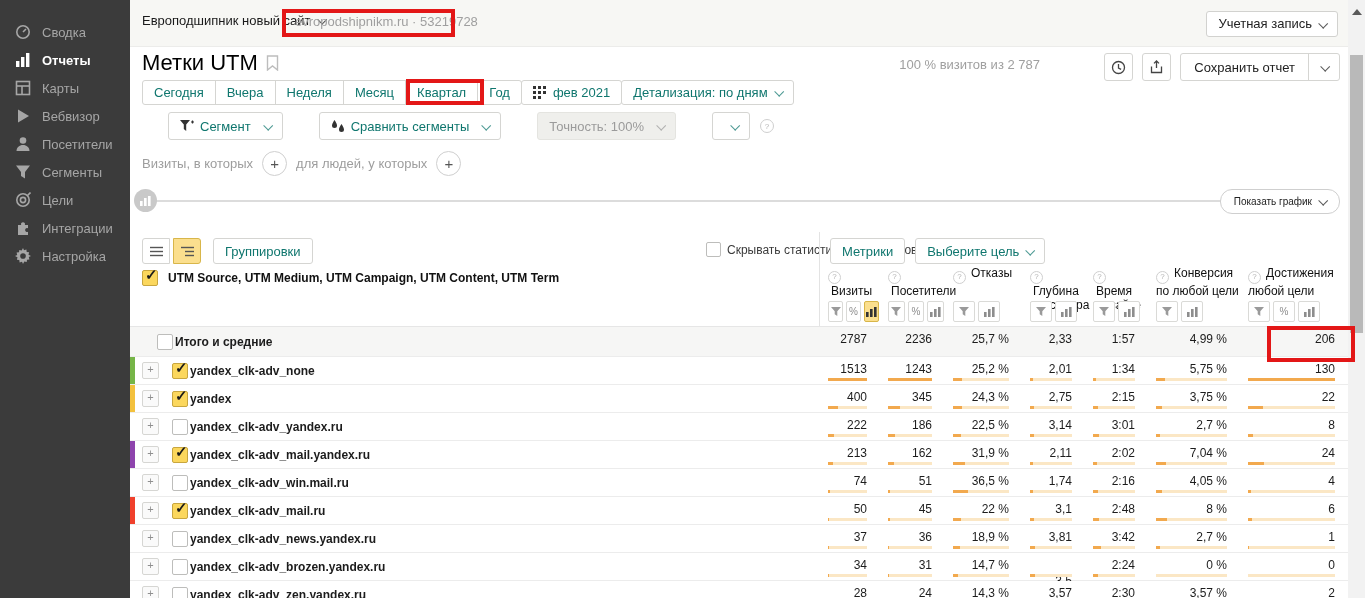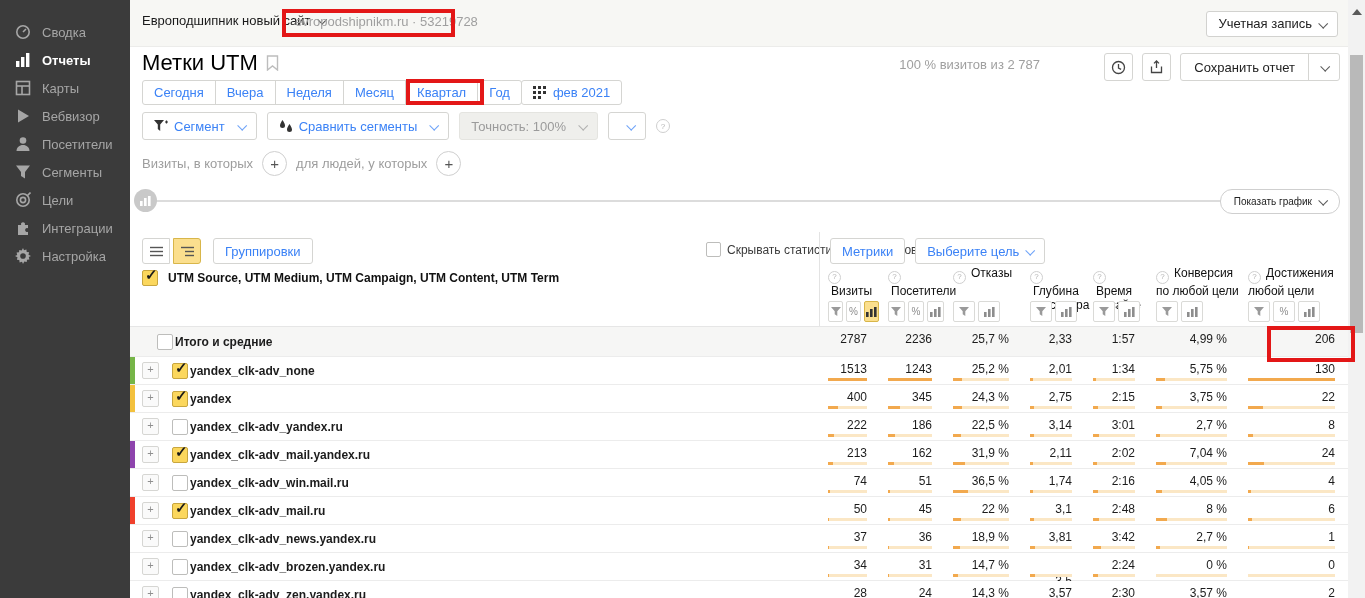--- a/index.html
+++ b/index.html
@@ -13,42 +13,42 @@
   .side-item{display:flex;align-items:center;gap:11px;padding:6px 6px 6px 15px;color:#a6a6a6;font-size:13px;cursor:pointer;}
   .side-item.active{color:#fff;font-weight:bold;}
   .side-item svg{flex:0 0 auto;}
   
   .topstrip{position:absolute;left:130px;top:0;width:1218px;height:46px;background:#f7f7f4;border-bottom:1px solid #ececea;}
   .counter-sel{position:absolute;left:12px;top:13px;font-size:13px;color:#1a1a1a;display:flex;align-items:center;cursor:pointer;}
   .counter-info{position:absolute;left:165px;top:14px;font-size:13px;color:#9f9f9f;}
   .account-btn{position:absolute;right:10px;top:11px;height:24px;line-height:22px;padding:0 11px;background:#fff;border:1px solid #d2d2cf;border-radius:3px;font-size:13px;color:#222;cursor:pointer;display:flex;align-items:center;}
   
   .chev{display:inline-block;width:6px;height:6px;border-right:1.4px solid currentColor;border-bottom:1.4px solid currentColor;transform:rotate(45deg) translateY(-1px);margin-left:7px;opacity:.75;}
-  .btn{display:inline-flex;align-items:center;height:24px;padding:0 11px;background:#fff;border:1px solid #d5d5d2;border-radius:3px;font-size:13px;color:#3b82f6;cursor:pointer;white-space:nowrap;}
+  .btn{display:inline-flex;align-items:center;height:24px;padding:0 11px;background:#fff;border:1px solid #d5d5d2;border-radius:3px;font-size:13px;color:#0f766e;cursor:pointer;white-space:nowrap;}
   .btn.lg{height:26px;}
   .btn.disabled{background:#efefec;border-color:#e4e4e0;color:#9b9b9b;}
   .icon-btn{display:inline-flex;align-items:center;justify-content:center;width:27px;height:26px;background:#fff;border:1px solid #d5d5d2;border-radius:3px;cursor:pointer;}
   .qicon{display:inline-flex;align-items:center;justify-content:center;width:12px;height:12px;border:1px solid #cfcfcf;border-radius:50%;font-size:8px;color:#b5b5b5;background:#fff;}
   
   .page-title{position:absolute;left:142px;top:50px;font-size:22px;color:#000;display:flex;align-items:center;gap:8px;}
   .sampling{position:absolute;top:57px;right:325px;font-size:13px;color:#9f9f9f;}
   .head-tools{position:absolute;top:53px;right:25px;display:flex;gap:9px;align-items:center;}
   .save-group{display:inline-flex;height:26px;border:1px solid #d5d5d2;border-radius:3px;background:#fff;overflow:hidden;}
   .save-main{padding:0 13px;display:flex;align-items:center;font-size:13px;cursor:pointer;}
   .save-drop{width:30px;display:flex;align-items:center;justify-content:center;border-left:1px solid #d5d5d2;cursor:pointer;}
   
   .period-row{position:absolute;left:142px;top:80px;display:flex;align-items:center;}
   .period-row .btn{border-radius:0;margin-left:-1px;height:23px;}
   .period-row .btn:first-child{border-radius:3px 0 0 3px;margin-left:0;}
   .period-row .btn.last{border-radius:0 3px 3px 0;}
   .cal-btn{margin-left:26px;border-radius:3px!important;height:23px;gap:7px;}
   .detail-btn{margin-left:14px;border-radius:3px!important;height:23px;}
   
   .segment-row{position:absolute;left:142px;top:112px;display:flex;align-items:center;gap:10px;}
-  .segment-row .btn{height:26px;gap:6px;}
+  .segment-row .btn{height:26px;gap:6px;margin-left:26px;}
   
   .filter-row{position:absolute;left:142px;top:151px;display:flex;align-items:center;gap:9px;font-size:13px;color:#9d9d9d;}
   .plus-circle{width:23px;height:23px;border:1px solid #cfcfcf;border-radius:50%;background:#fff;display:inline-flex;align-items:center;justify-content:center;font-size:15px;color:#555;cursor:pointer;}
   
   .slider-handle{position:absolute;left:134px;top:189px;width:23px;height:23px;border-radius:50%;background:#c9c9c9;display:flex;align-items:center;justify-content:center;cursor:pointer;z-index:2;}
   .slider-line{position:absolute;left:152px;top:200px;width:1095px;height:2px;background:#dcdcdc;}
   .show-chart{position:absolute;right:25px;top:189px;height:23px;padding:0 13px;border:1px solid #cfcfcf;border-radius:12px;background:#fff;font-size:10px;display:flex;align-items:center;cursor:pointer;}
   
   .tbl-toolbar{position:absolute;left:142px;top:238px;display:flex;align-items:center;gap:4px;}
   .toggle-btn{width:26px;height:24px;border:1px solid #d5d5d2;background:#fff;border-radius:3px 0 0 3px;display:inline-flex;align-items:center;justify-content:center;cursor:pointer;}
@@ -214,20 +214,24 @@
           <rect x="10" y="0" width="3" height="3"></rect>
           <rect x="0" y="5" width="3" height="3"></rect>
           <rect x="5" y="5" width="3" height="3"></rect>
           <rect x="10" y="5" width="3" height="3"></rect>
           <rect x="0" y="10" width="3" height="3"></rect>
           <rect x="5" y="10" width="3" height="3"></rect>
         </g>
     </svg>
     <span>фев 2021</span>
   </span>
+  <span class="btn detail-btn">
+    <span>Детализация: по дням</span>
+    <span class="chev"></span>
+  </span>
 </div>
 
 <div class="segment-row">
   <span class="btn lg">
     <svg width="14" height="12" viewBox="0 0 14 12">
         <path d="M0 0h10l-3.8 4.5V11L3.8 9V4.5z" fill="#333"></path>
         <path d="M11 2h3M12.5 .5v3" stroke="#333" stroke-width="1.2"></path>
       </svg>
     <span>Сегмент</span>
     <span class="chev"></span>

